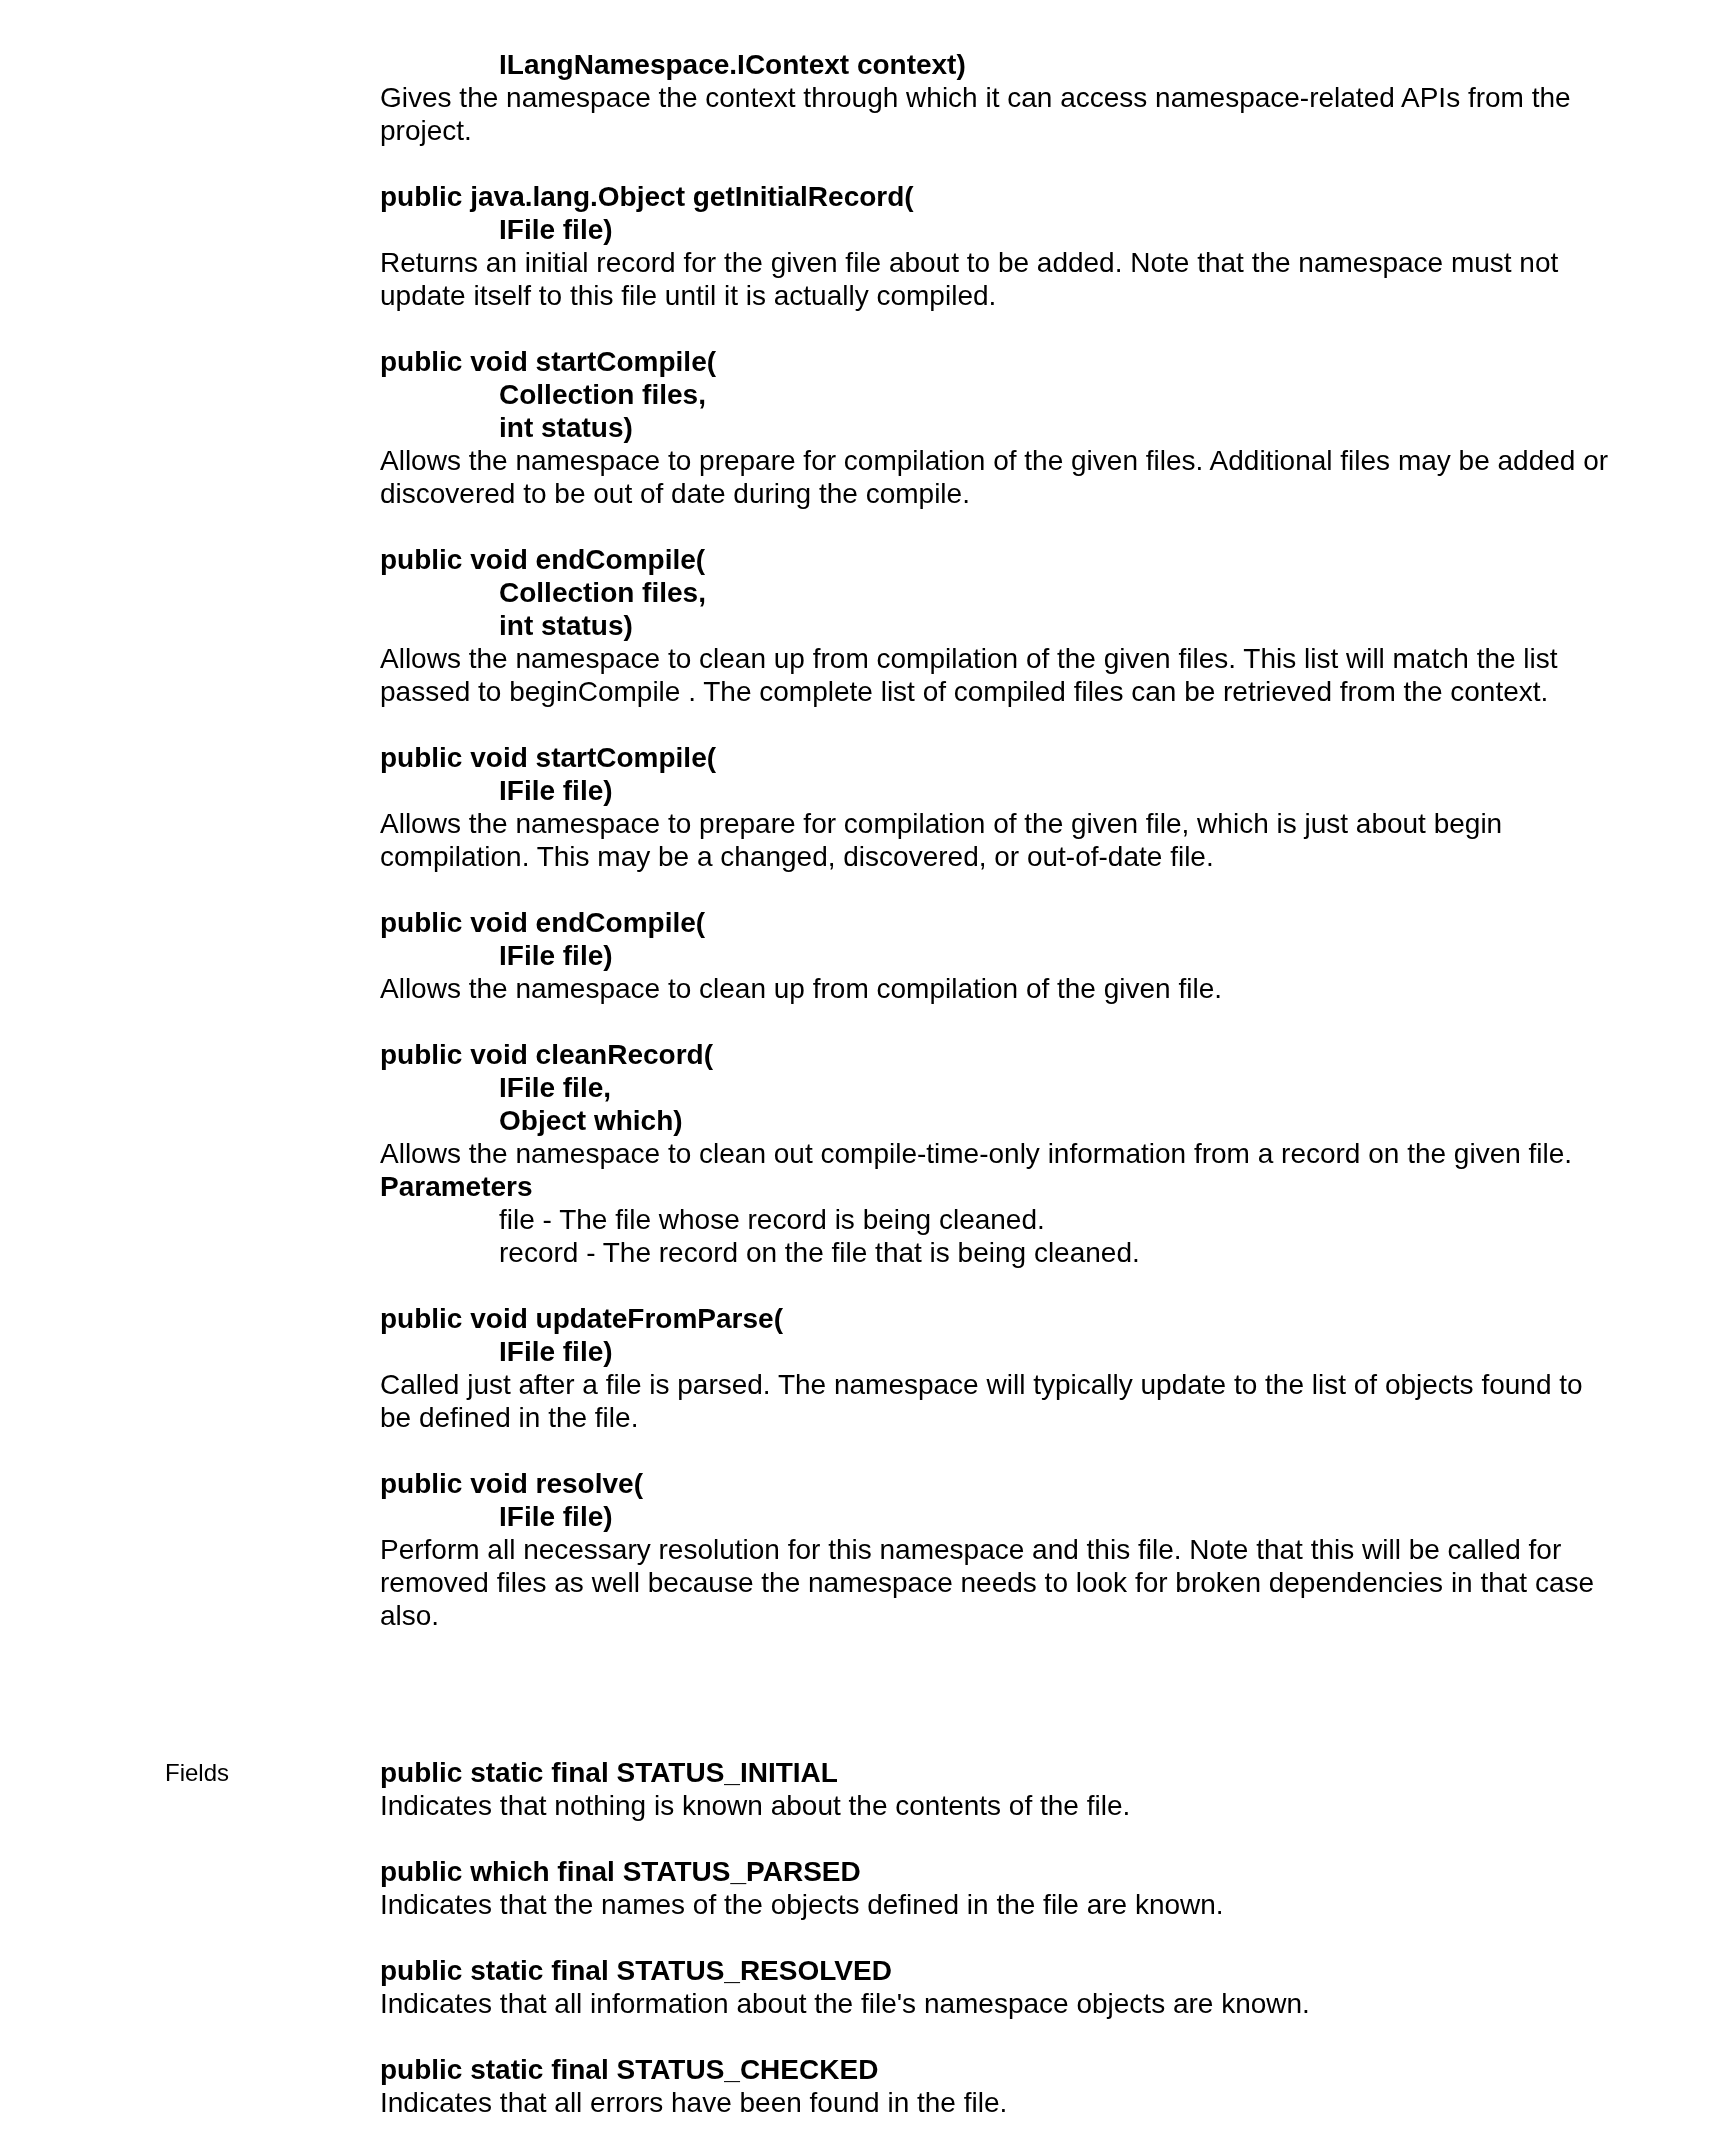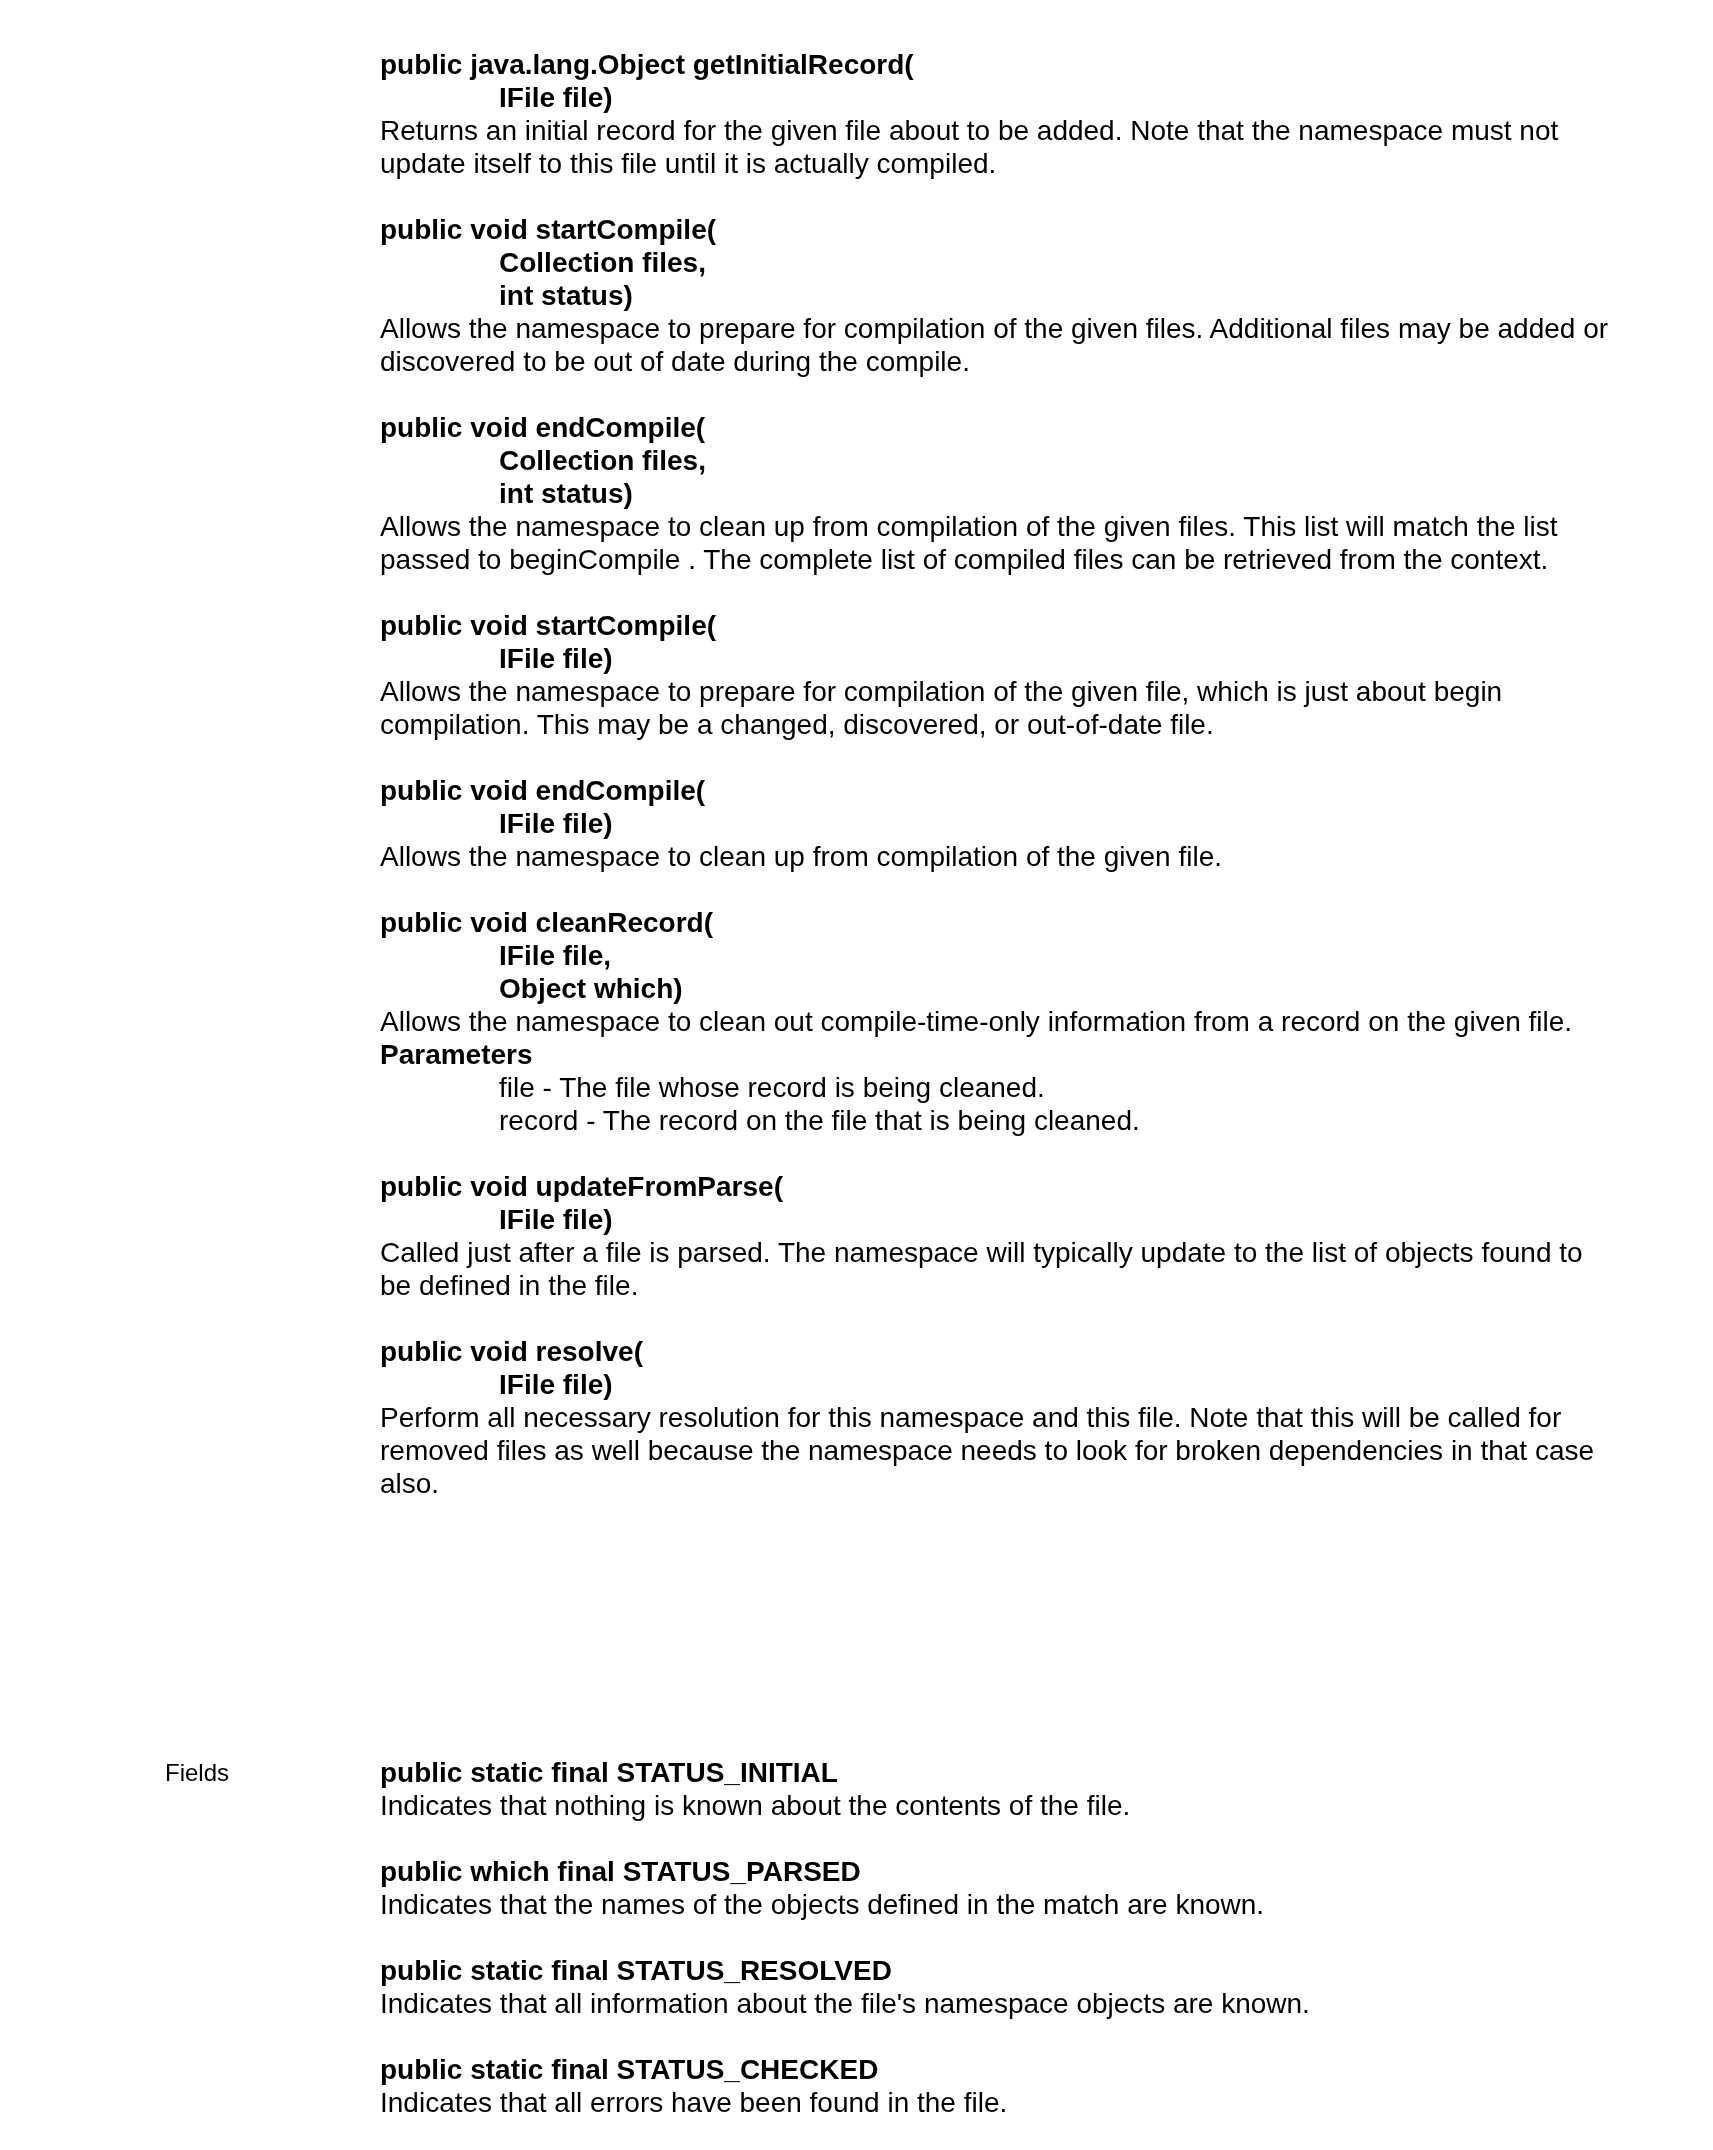--- a/index.html
+++ b/index.html
@@ -18,20 +18,26 @@
   .label-bold { font-weight: bold; }
   .line { display: block; white-space: pre-wrap; }
 </style>
 </head>
 <body>
 
 <div class="page">
 
   <div class="col" style="top:48px;">
 
+    <div class="entry">
+      <div class="sig">
+        <span class="line indent">ILangNamespace.IContext context)</span>
+      </div>
+      <div class="desc">Gives the namespace the context through which it can access namespace-related APIs from the project.</div>
+    </div>
 
     <div class="entry">
       <div class="sig">
         <span class="line">public java.lang.Object getInitialRecord(</span>
         <span class="line indent">IFile file)</span>
       </div>
       <div class="desc">Returns an initial record for the given file about to be added. Note that the namespace must not update itself to this file until it is actually compiled.</div>
     </div>
 
     <div class="entry">
@@ -100,21 +106,21 @@
 
   <div class="side-label" style="top:1756px;">Fields</div>
 
   <div class="col" style="top:1756px;">
     <div class="entry">
       <div class="sig">public static final STATUS_INITIAL</div>
       <div class="desc">Indicates that nothing is known about the contents of the file.</div>
     </div>
     <div class="entry">
       <div class="sig">public which final STATUS_PARSED</div>
-      <div class="desc">Indicates that the names of the objects defined in the match are known.</div>
+      <div class="desc">Indicates that the names of the objects defined in the file are known.</div>
     </div>
     <div class="entry">
       <div class="sig">public static final STATUS_RESOLVED</div>
       <div class="desc">Indicates that all information about the file's namespace objects are known.</div>
     </div>
     <div class="entry">
       <div class="sig">public static final STATUS_CHECKED</div>
       <div class="desc">Indicates that all errors have been found in the file.</div>
     </div>
   </div>

